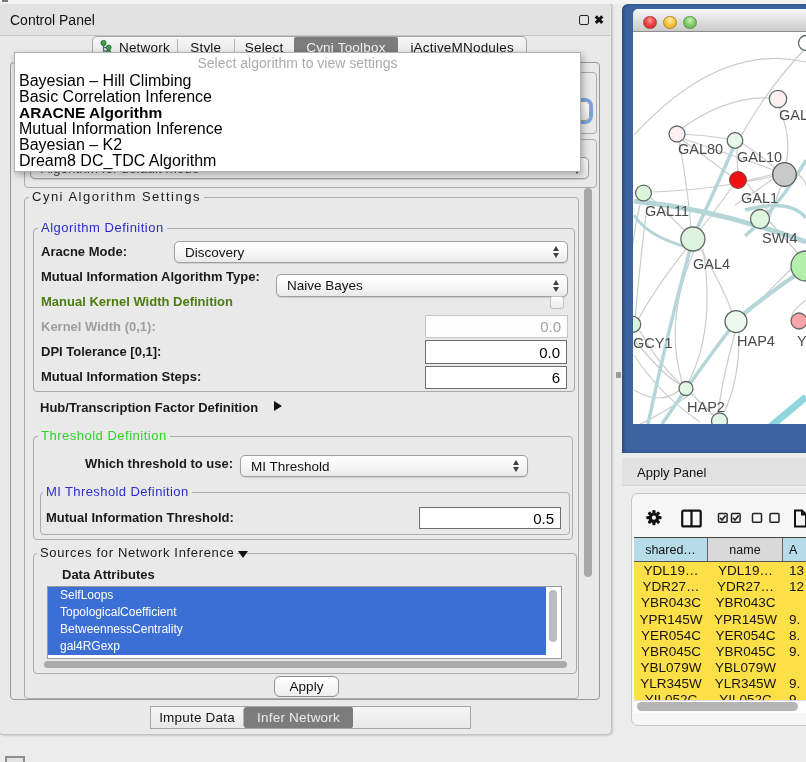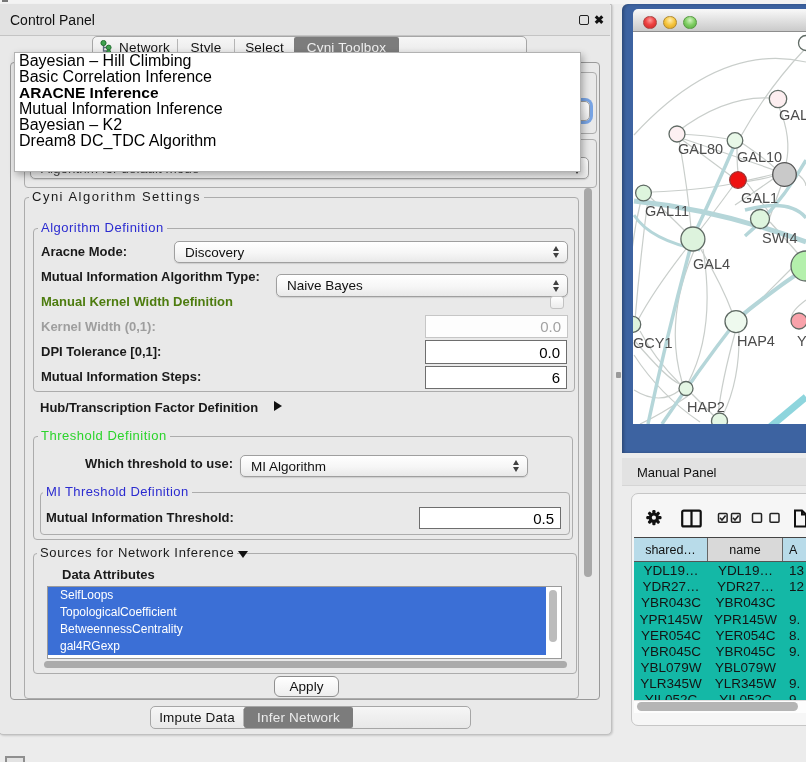--- a/index.html
+++ b/index.html
@@ -32,36 +32,38 @@
         <path d="M3.5 4 L3.5 11 L7 11 M3.5 7.5 L7 7.5" stroke="#5a6b7a" stroke-width="1.3" fill="none"></path>
         <circle cx="3.5" cy="3" r="2.6" fill="#3fa24f" stroke="#1e6b2a" stroke-width="0.9"></circle>
         <circle cx="8.7" cy="7.5" r="2.4" fill="#3fa24f" stroke="#1e6b2a" stroke-width="0.9"></circle>
         <circle cx="8.7" cy="12" r="2" fill="#3fa24f" stroke="#1e6b2a" stroke-width="0.9"></circle>
       </svg>Network</div>
  <div style="width:1px;background:#b5b5b5;margin:2px 0"></div>
  <div class="tabtxt" style="width:56px">Style</div>
  <div style="width:1px;background:#b5b5b5;margin:2px 0"></div>
  <div class="tabtxt" style="width:59px">Select</div>
  <div class="tabtxt" style="width:105px;background:#7c7c7c;color:#f0f0f0;border-radius:2px">Cyni Toolbox</div>
+ <div class="tabtxt" style="width:128px">jActiveMNodules</div>
 </div>
 
 <div class="abs" style="left:10px;top:62px;width:590px;height:638px;border:1px solid #999;border-radius:4px;box-sizing:border-box;background:#e9e9e9"></div>
 
 <div class="grp" style="left:24px;top:72px;width:571px;height:60px"></div>
 <div class="combo" style="left:30px;top:101px;width:558px;height:18px;box-shadow:0 0 0 3px rgba(90,145,225,.8)">
     <div class="arr"></div>
   </div>
 <div class="grp" style="left:24px;top:139px;width:571px;height:47px"></div>
 <div class="combo" style="left:30px;top:157px;width:557px;height:20px">
     <div class="ct" style="color:#444">Algorithm for default mode</div>
     <div class="arr"></div>
   </div>
 
 <div class="abs" style="left:14px;top:52px;width:567px;height:120px;background:#fff;border:1px solid #b2b2b2;box-shadow:2px 3px 7px rgba(0,0,0,.3);box-sizing:border-box">
- <div style="font-size:16px;color:#000;line-height:16px;padding-left:4px;white-space:nowrap">Bayesian – Hill Climbing<br>Basic Correlation Inference<br><b style="font-size:15.5px">ARACNE Inference</b><br>Mutual Information Inference<br>Bayesian – K2<br>Dream8 DC_TDC Algorithm</div>
+ <div style="height:20px;display:flex;align-items:center;justify-content:center;font-size:14px;color:#ababab">Select algorithm to view settings</div>
+ <div style="font-size:16px;color:#000;line-height:16px;padding-left:4px;white-space:nowrap">Bayesian – Hill Climbing<br>Basic Correlation Inference<br><b style="font-size:15.5px">ARACNE Algorithm</b><br>Mutual Information Inference<br>Bayesian – K2<br>Dream8 DC_TDC Algorithm</div>
 </div>
 
 <div class="grp" style="left:24px;top:197px;width:553px;height:500px"></div>
 <div class="grplbl" style="left:29px;top:190px;letter-spacing:1.5px">Cyni Algorithm Settings</div>
 
 <div class="grp" style="left:33px;top:228px;width:540px;height:162px"></div>
 <div class="grplbl" style="left:38px;top:221px;color:#2b2bd0;letter-spacing:0.5px">Algorithm Definition</div>
 
 <div class="blbl" style="left:41px;top:244px">Aracne Mode:</div>
 <div class="combo" style="left:174px;top:241px;width:392px;height:20px">
@@ -82,21 +84,21 @@
 <div class="blbl" style="left:41px;top:369px">Mutual Information Steps:</div>
 <div class="fld" style="left:425px;top:366px;width:142px;height:23px;border:1px solid #6e6e6e">6</div>
 
 <div class="blbl" style="left:40px;top:400px">Hub/Transcription Factor Definition</div>
 <div class="abs" style="left:274px;top:401px;width:0;height:0;border-left:8px solid #111;border-top:5.5px solid transparent;border-bottom:5.5px solid transparent"></div>
 
 <div class="grp" style="left:33px;top:436px;width:538px;height:102px"></div>
 <div class="grplbl" style="left:38px;top:429px;color:#2bd42b;letter-spacing:0.5px">Threshold Definition</div>
 <div class="blbl" style="left:85px;top:456px;width:148px;text-align:right">Which threshold to use:</div>
 <div class="combo" style="left:240px;top:455px;width:286px;height:20px">
-    <div class="ct">MI Algorithm</div>
+    <div class="ct">MI Threshold</div>
     <div class="arr"></div>
   </div>
 
 <div class="grp" style="left:40px;top:492px;width:528px;height:41px"></div>
 <div class="grplbl" style="left:43px;top:485px;color:#2b2bd0;letter-spacing:0.4px">MI Threshold Definition</div>
 <div class="blbl" style="left:46px;top:510px">Mutual Information Threshold:</div>
 <div class="fld" style="left:419px;top:507px;width:142px;height:22px;border:1px solid #6e6e6e">0.5</div>
 
 <div class="grp" style="left:33px;top:553px;width:542px;height:119px"></div>
 <div class="grplbl" style="left:37px;top:546px;letter-spacing:0.65px">Sources for Network Inference</div>
@@ -104,21 +106,21 @@
 <div class="blbl" style="left:62px;top:567px">Data Attributes</div>
 <div class="abs" style="left:47px;top:586px;width:515px;height:73px;background:#fff;border:1px solid #9a9a9a;box-sizing:border-box"></div>
 <div class="abs" style="left:48px;top:587px;width:498px;height:68px;background:#3b6fd6;color:#fff;font-size:12px;line-height:17px;padding-left:12px;box-sizing:border-box">SelfLoops<br>TopologicalCoefficient<br>BetweennessCentrality<br>gal4RGexp</div>
 <div class="abs" style="left:549px;top:590px;width:8px;height:52px;background:#bcbcbc;border-radius:4px"></div>
 <div class="abs" style="left:44px;top:661px;width:523px;height:7px;background:#ababab;border-radius:3.5px"></div>
 
 <div class="abs" style="left:274px;top:676px;width:65px;height:21px;background:linear-gradient(#ffffff,#eee);border:1px solid #8f8f8f;border-radius:6px;box-sizing:border-box;display:flex;align-items:center;justify-content:center;font-size:13.5px;color:#111">Apply</div>
 
 <div class="abs" style="left:584px;top:188px;width:8px;height:389px;background:#a8a8a8;border-radius:4px"></div>
 
-<div class="abs" style="left:150px;top:706px;width:321px;height:23px;border:1px solid #a6a6a6;border-radius:5px;box-sizing:border-box;display:flex;background:linear-gradient(#f6f6f6,#e8e8e8)">
+<div class="abs" style="left:150px;top:706px;width:321px;height:23px;border:1px solid #a6a6a6;border-radius:0;box-sizing:border-box;display:flex;background:linear-gradient(#f6f6f6,#e8e8e8)">
  <div class="tabtxt" style="width:92px">Impute Data</div>
  <div style="width:1px;background:#b5b5b5;margin:2px 0"></div>
  <div class="tabtxt" style="width:109px;background:#7c7c7c;color:#ececec;border-radius:2px">Infer Network</div>
 </div>
 
 <div class="abs" style="left:5px;top:756px;width:16px;height:10px;border:2px solid #8f8f8f;background:#e3e3e3"></div>
 
 <div class="abs" style="left:616px;top:372px;width:5px;height:6px;background:#9a9a9a;border-radius:1px"></div>
 
 <div class="abs" style="left:622px;top:4px;width:184px;height:449px;background:#3d63a1;border-radius:6px 0 0 0;box-shadow:inset 2px 0 3px rgba(0,0,0,.25)"></div>
@@ -206,21 +208,21 @@
  <text x="693" y="269">GAL4</text>
  <text x="762" y="243">SWI4</text>
  <text x="633" y="348">GCY1</text>
  <text x="737" y="346">HAP4</text>
  <text x="797" y="346">Y</text>
  <text x="687" y="412">HAP2</text>
 </g>
 </svg>
 
 <div class="abs" style="left:622px;top:458px;width:184px;height:28px;background:#e2e2e2;border-bottom:1px solid #d5d5d5;box-sizing:border-box"></div>
-<div class="abs" style="left:637px;top:458px;height:28px;display:flex;align-items:center;font-size:13px;color:#111">Manual Panel</div>
+<div class="abs" style="left:637px;top:458px;height:28px;display:flex;align-items:center;font-size:13px;color:#111">Apply Panel</div>
 
 <div class="abs" style="left:631px;top:493px;width:185px;height:233px;background:#f6f6f6;border:1px solid #c6c6c6;border-radius:7px;box-sizing:border-box"></div>
 
 <svg class="abs" style="left:645px;top:509px" width="161" height="19" viewBox="0 0 161 19">
  <g fill="#111">
   <g transform="translate(8.9,8.7)">
         <circle r="5.2"></circle>
    <g id="t">
           <rect x="-1.6" y="-7.6" width="3.2" height="3.4" rx="1.1"></rect>
         </g>
@@ -249,21 +251,21 @@
   <path d="M88 8.8 l2 2.2 3.6 -4.4"></path>
  </g>
  <path d="M150 1.5 h7 l4 4 v12 h-11 z M157 1.5 v4 h4" fill="none" stroke="#111" stroke-width="2"></path>
 </svg>
 
 <div class="abs" style="left:634px;top:537px;width:172px;height:25px;border-top:1.5px solid #444;border-bottom:1px solid #555;box-sizing:border-box;display:flex;font-size:12.5px;color:#111">
  <div style="width:74px;background:#b8dbe9;border-right:1px solid #666;display:flex;align-items:center;justify-content:center;box-sizing:border-box">shared…</div>
  <div style="width:75px;background:#d9d9d9;border-right:1px solid #666;display:flex;align-items:center;justify-content:center;box-sizing:border-box">name</div>
  <div style="flex:1;background:#b8dbe9;display:flex;align-items:center;padding-left:6px">A</div>
 </div>
-<div class="abs" style="left:634px;top:562px;width:172px;height:139px;background:#14b8a6;overflow:hidden;font-size:13.5px;color:#141414">
+<div class="abs" style="left:634px;top:562px;width:172px;height:139px;background:#fde047;overflow:hidden;font-size:13.5px;color:#141414">
  <div style="display:flex;height:16.2px;align-items:center">
       <div style="width:74px;text-align:center">YDL19…</div>
       <div style="width:75px;text-align:center">YDL19…</div>
       <div style="padding-left:6px">13</div>
     </div>
  <div style="display:flex;height:16.2px;align-items:center">
       <div style="width:74px;text-align:center">YDR27…</div>
       <div style="width:75px;text-align:center">YDR27…</div>
       <div style="padding-left:6px">12</div>
     </div>

